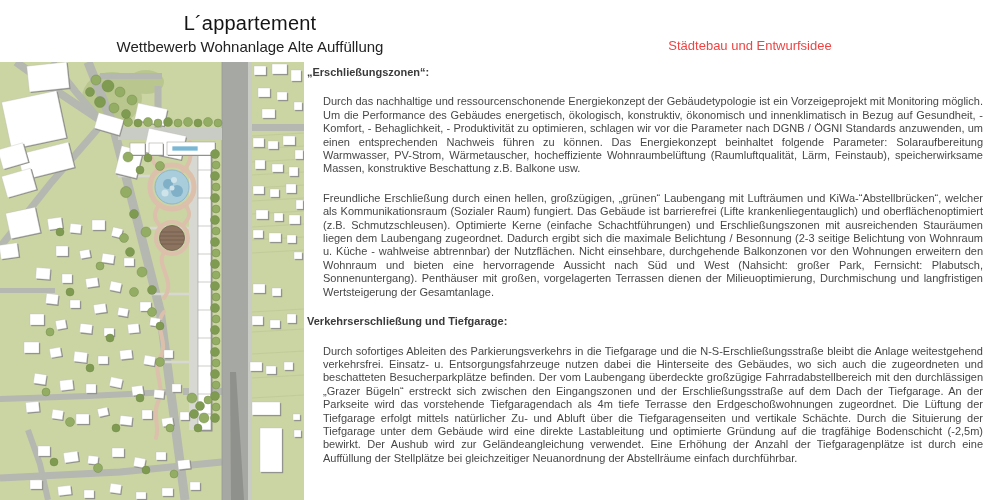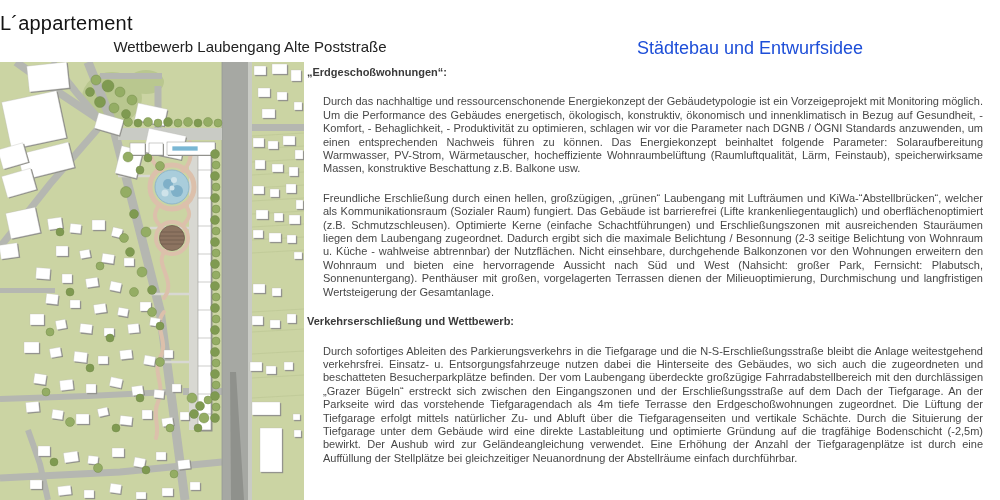--- a/index.html
+++ b/index.html
@@ -2,30 +2,30 @@
 <html><head>
 <meta charset="utf-8">
 <style>
   html,body{margin:0;padding:0;}
   body{
     width:1000px;height:500px;position:relative;overflow:hidden;
     background:#ffffff;
     font-family:"Liberation Sans", sans-serif;
   }
   .header-title{
-    position:absolute;top:12px;left:0;width:500px;text-align:left;
+    position:absolute;top:12px;left:0;width:500px;text-align:center;
     font-size:20px;color:#141414;letter-spacing:0.2px;
   }
   .subtitle-left{
     position:absolute;top:38px;left:0;width:500px;text-align:center;
     font-size:15px;color:#222222;
   }
   .subtitle-right{
     position:absolute;top:38px;left:500px;width:500px;text-align:center;
-    font-size:18px;color:#1d4ed8;
+    font-size:13px;color:#ef4444;
   }
   .map{
     position:absolute;left:0;top:62px;width:304px;height:438px;
   }
   .map svg{display:block;width:100%;height:100%;}
   .text-col{
     position:absolute;left:307px;top:66px;width:692px;
   }
   .section{margin:0 0 13px 0;}
   .sec-heading{
@@ -33,21 +33,21 @@
   }
   .sec-body{
     font-size:11px;line-height:13.4px;color:#474747;margin:16px;
     text-align:justify;
   }
 </style>
 </head>
 <body>
 
 <div class="header-title">L´appartement</div>
-<div class="subtitle-left">Wettbewerb Laubengang Alte Poststraße</div>
+<div class="subtitle-left">Wettbewerb Wohnanlage Alte Auffüllung</div>
 <div class="subtitle-right">Städtebau und Entwurfsidee</div>
 
 <div class="map">
   <svg xmlns="http://www.w3.org/2000/svg" preserveAspectRatio="none" viewBox="0 0 304 438">
       <rect x="0" y="0" width="304" height="438" fill="#cbd4a3"></rect>
       <ellipse cx="112" cy="36" rx="30" ry="26" fill="#b9c78f"></ellipse>
       <ellipse cx="146" cy="20" rx="18" ry="12" fill="#b9c78f"></ellipse>
       <line x1="252" y1="74" x2="304" y2="71" stroke="#bdc795" stroke-width="0.7"></line>
       <line x1="252" y1="87" x2="304" y2="84" stroke="#bdc795" stroke-width="0.7"></line>
       <line x1="252" y1="100" x2="304" y2="97" stroke="#bdc795" stroke-width="0.7"></line>
@@ -629,23 +629,23 @@
       <circle cx="200" cy="344" r="4.5" fill="#7f9a51" stroke="#6c8444" stroke-width="0.4"></circle>
       <circle cx="208" cy="338" r="4" fill="#94ad64" stroke="#6c8444" stroke-width="0.4"></circle>
       <circle cx="194" cy="352" r="4.5" fill="#7f9a51" stroke="#6c8444" stroke-width="0.4"></circle>
       <circle cx="204" cy="356" r="5" fill="#94ad64" stroke="#6c8444" stroke-width="0.4"></circle>
       <circle cx="198" cy="366" r="4" fill="#7f9a51" stroke="#6c8444" stroke-width="0.4"></circle>
     </svg>
 </div>
 
 <div class="text-col">
   <div class="section">
-    <p class="sec-heading">„Erdgeschoßwohnungen“:</p>
+    <p class="sec-heading">„Erschließungszonen“:</p>
     <p class="sec-body">Durch das nachhaltige und ressourcenschonende Energiekonzept der Gebäudetypologie ist ein Vorzeigeprojekt mit Monitoring möglich. Um die Performance des Gebäudes energetisch, ökologisch, konstruktiv, ökonomisch und innenklimatisch in Bezug auf Gesundheit, - Komfort, - Behaglichkeit, - Produktivität zu optimieren, schlagen wir vor die Parameter nach DGNB / ÖGNI Standards anzuwenden, um einen entsprechenden Nachweis führen zu können. Das Energiekonzept beinhaltet folgende Parameter: Solaraufbereitung Warmwasser, PV-Strom, Wärmetauscher, hocheffiziente Wohnraumbelüftung (Raumluftqualität, Lärm, Feinstaub), speicherwirksame Massen, konstruktive Beschattung z.B. Balkone usw.</p>
   </div>
   <div class="section">
     <p class="sec-body">Freundliche Erschließung durch einen hellen, großzügigen, „grünen“ Laubengang mit Lufträumen und KiWa-“Abstellbrücken“, welcher als Kommunikationsraum (Sozialer Raum) fungiert. Das Gebäude ist barrierefrei (Lifte krankenliegentauglich) und oberflächenoptimiert (z.B. Schmutzschleusen). Optimierte Kerne (einfache Schachtführungen) und Erschließungszonen mit ausreichenden Stauräumen liegen dem Laubengang zugeordnet. Dadurch ergibt sich die maximale Belichtung / Besonnung (2-3 seitige Belichtung von Wohnraum u. Küche - wahlweise abtrennbar) der Nutzflächen. Nicht einsehbare, durchgehende Balkonzonen vor den Wohnungen erweitern den Wohnraum und bieten eine hervorragende Aussicht nach Süd und West (Nahsicht: großer Park, Fernsicht: Plabutsch, Sonnenuntergang). Penthäuser mit großen, vorgelagerten Terrassen dienen der Milieuoptimierung, Durchmischung und langfristigen Wertsteigerung der Gesamtanlage.</p>
   </div>
   <div class="section">
-    <p class="sec-heading">Verkehrserschließung und Wettbewerb:</p>
+    <p class="sec-heading">Verkehrserschließung und Tiefgarage:</p>
     <p class="sec-body">Durch sofortiges Ableiten des Parkierungsverkehrs in die Tiefgarage und die N-S-Erschließungsstraße bleibt die Anlage weitestgehend verkehrsfrei. Einsatz- u. Entsorgungsfahrzeuge nutzen dabei die Hinterseite des Gebäudes, wo sich auch die zugeordneten und beschatteten Besucherparkplätze befinden. Der vom Laubengang überdeckte großzügige Fahrradabstellbereich mit den durchlässigen „Grazer Bügeln“ erstreckt sich zwischen den Eingangszonen und der Erschließungsstraße auf dem Dach der Tiefgarage. An der Parkseite wird das vorstehende Tiefgaragendach als 4m tiefe Terrasse den Erdgeschoßwohnungen zugeordnet. Die Lüftung der Tiefgarage erfolgt mittels natürlicher Zu- und Abluft über die Tiefgaragenseiten und vertikale Schächte. Durch die Situierung der Tiefgarage unter dem Gebäude wird eine direkte Lastableitung und optimierte Gründung auf die tragfähige Bodenschicht (-2,5m) bewirkt. Der Aushub wird zur Geländeangleichung verwendet. Eine Erhöhung der Anzahl der Tiefgaragenplätze ist durch eine Auffüllung der Stellplätze bei gleichzeitiger Neuanordnung der Abstellräume einfach durchführbar.</p>
   </div>
 </div>
 
 </body></html>

